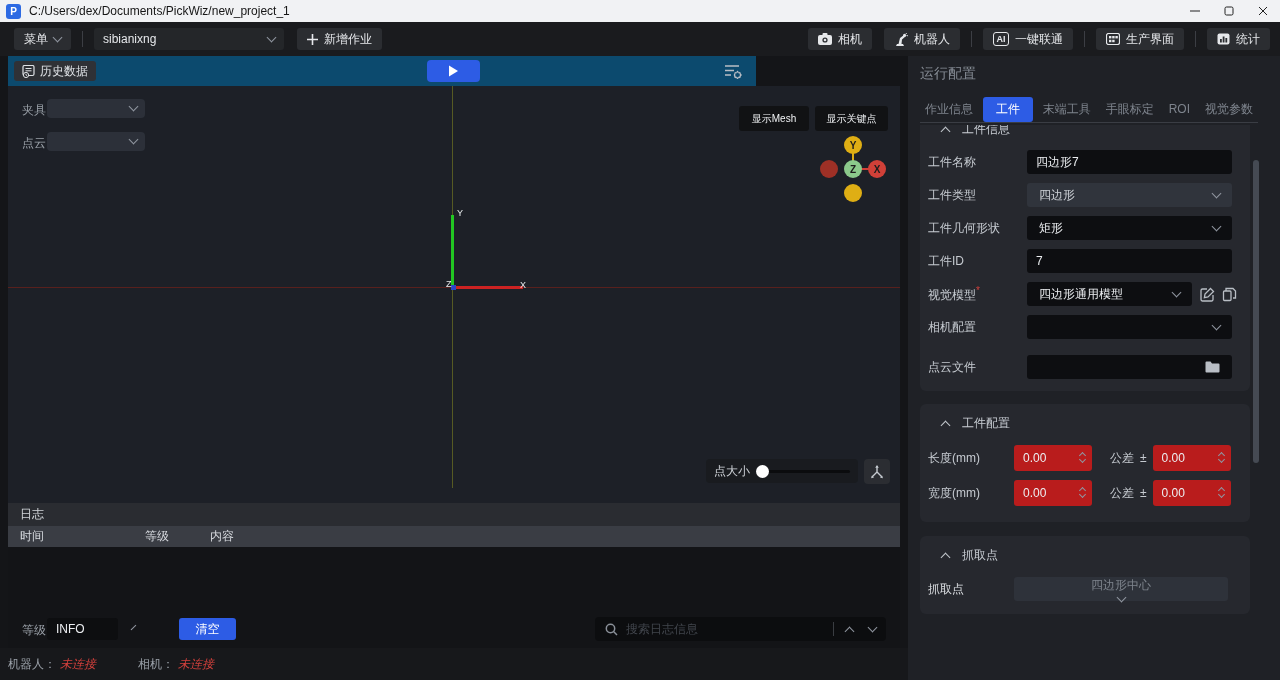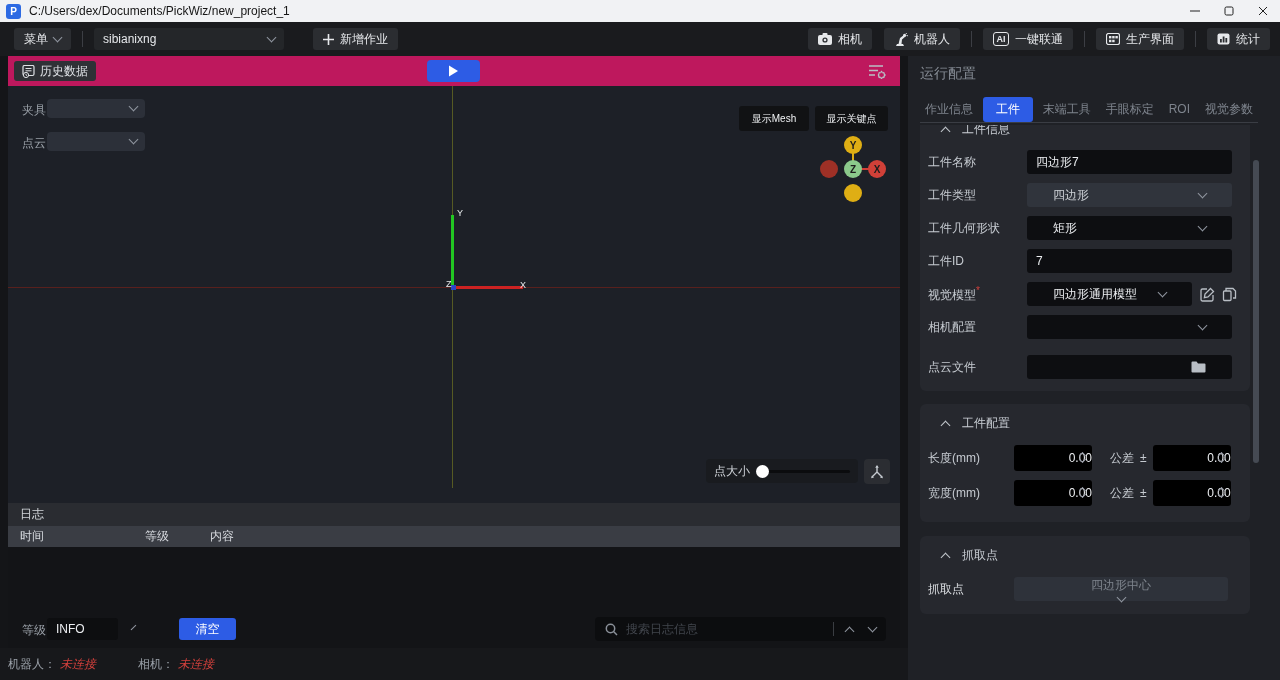--- a/index.html
+++ b/index.html
@@ -20,21 +20,21 @@
   .tsep { width:1px; height:16px; background:#3c3e44; margin:0 11px; }
   .tselect { width:190px; height:22px; background:#242629; border-radius:3px; color:#e6e8eb; padding:0 9px; display:inline-flex; align-items:center; justify-content:space-between; }
   .tright { margin-left:auto; display:flex; align-items:center; }
   .aibadge { width:16px; height:14px; border:1.4px solid #e6e8eb; border-radius:3px; font-size:9px; font-weight:bold; display:flex; align-items:center; justify-content:center; }
 
   .chev { width:7px; height:7px; border-right:1.5px solid #9096a0; border-bottom:1.5px solid #9096a0; transform:rotate(45deg); display:inline-block; margin-top:-4px; }
   .chev.up { transform:rotate(-135deg); margin-top:4px; }
   .chev.sm { width:5px; height:5px; }
 
   
-  .vheader { left:8px; top:56px; width:892px; height:30px; background:#be185d; }
+  .vheader { left:8px; top:56px; width:748px; height:30px; background:#0c4a6e; }
   .histbtn { position:absolute; left:6px; top:5px; height:20px; background:#2f3136; border-radius:3px; color:#dfe2e6; display:inline-flex; align-items:center; gap:5px; padding:0 8px; }
   .playbtn { position:absolute; left:419px; top:4px; width:53px; height:22px; background:#2d5ce5; border-radius:4px; display:flex; align-items:center; justify-content:center; }
   .vsettings { position:absolute; right:12px; top:7px; width:22px; height:16px; display:flex; align-items:center; justify-content:center; }
 
   .viewport { left:8px; top:86px; width:892px; height:417px; background:#1d2027; overflow:hidden; }
   .vlabel { color:#9aa0a8; }
   .vddl { background:#2c3039; border-radius:4px; height:19px; width:98px; display:flex; align-items:center; justify-content:flex-end; padding:0 8px; }
   .meshbtn { background:#111214; border-radius:3px; color:#f0f2f4; height:25px; display:flex; align-items:center; justify-content:center; font-size:10px; }
 
   .ball { position:absolute; width:18px; height:18px; border-radius:50%; color:#1c1c1c; font-size:10px; font-weight:bold; display:flex; align-items:center; justify-content:center; }
@@ -67,25 +67,25 @@
   .rtabs { position:absolute; left:12px; top:42px; width:338px; height:22px; display:flex; align-items:center; justify-content:space-between; color:#7e848d; }
   .rtab { padding:3px 5px; }
   .rtab.active { background:#2d5ce5; color:#fff; border-radius:3px; padding:4px 13px; }
   .rsep { position:absolute; left:12px; top:66px; width:338px; height:1px; background:#3a3d44; }
   .rcontent { position:absolute; left:12px; top:69px; width:330px; height:555px; overflow:hidden; }
   .section { background:#26282e; border-radius:6px; padding-bottom:4px; }
   .sechead { height:26px; display:flex; align-items:center; gap:13px; padding-left:22px; color:#c9ced4; }
   .frow { display:flex; align-items:center; height:26px; margin:7px 0; }
   .flabel { width:107px; padding-left:8px; color:#c6cbd1; }
   .inp { width:205px; height:24px; background:#0d0e11; border-radius:3px; border:none; outline:none; color:#eceef1; padding:0 9px; font-size:12px; font-family:inherit; }
-  .ddl { width:205px; height:24px; background:#0d0e11; border-radius:3px; color:#eceef1; display:flex; align-items:center; justify-content:space-between; padding:0 26px; }
+  .ddl { width:205px; height:24px; background:#0d0e11; border-radius:3px; color:#eceef1; display:flex; align-items:center; justify-content:space-between; padding:0 12px; }
   .ddl.light { background:#30343c; color:#ced2d7; }
   .ddl.dim { color:#7e848d; background:#2e323a; }
   .req { color:#d2403c; font-size:10px; vertical-align:super; }
-  .spin { position:relative; width:78px; height:26px; background:#000000; border-radius:3px; color:#eceef1; display:flex; align-items:center; padding-left:9px;justify-content:flex-end; }
+  .spin { position:relative; width:78px; height:26px; background:#b91c1c; border-radius:3px; color:#eceef1; display:flex; align-items:center; padding-left:9px; }
   .spinarrows { position:absolute; right:7px; top:4px; display:flex; flex-direction:column; gap:3px; }
   .iconbtn { display:inline-flex; align-items:center; justify-content:center; width:17px; height:17px; }
   .scrollthumb { position:absolute; left:345px; top:104px; width:6px; height:303px; background:#454a53; border-radius:3px; }
 </style>
 </head>
 <body>
 
 <div id="app">
 
   <div class="abs titlebar">
@@ -113,21 +113,21 @@
   <div class="abs toolbar">
     <div class="tbtn">
       <span>菜单</span>
       <span class="chev"></span>
     </div>
     <div class="tsep"></div>
     <div class="tselect">
       <span>sibianixng</span>
       <span class="chev"></span>
     </div>
-    <div class="tbtn" style="margin-left:29px;justify-content:space-between;">
+    <div class="tbtn" style="margin-left:13px;justify-content:space-between;">
       <svg width="11" height="11" viewBox="0 0 11 11">
           <path d="M5.5 0v11M0 5.5h11" stroke="#e6e8eb" stroke-width="1.6"></path>
         </svg>
       <span>新增作业</span>
     </div>
 
     <div class="tright">
       <div class="tbtn">
         <svg width="14" height="12" viewBox="0 0 14 12">
             <rect x="0" y="2" width="14" height="10" rx="2" fill="#e6e8eb"></rect>

